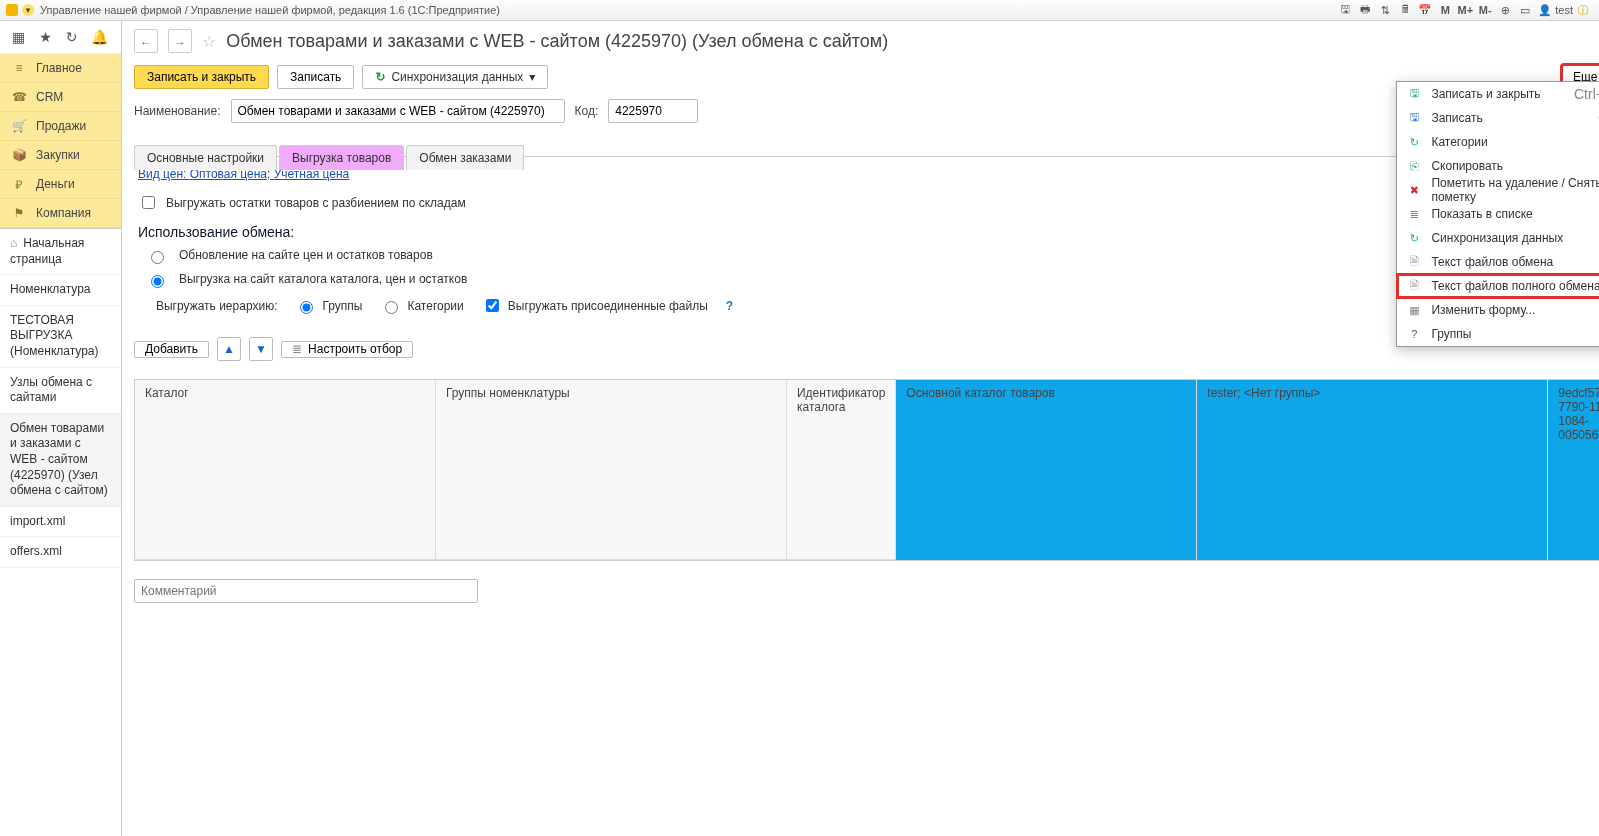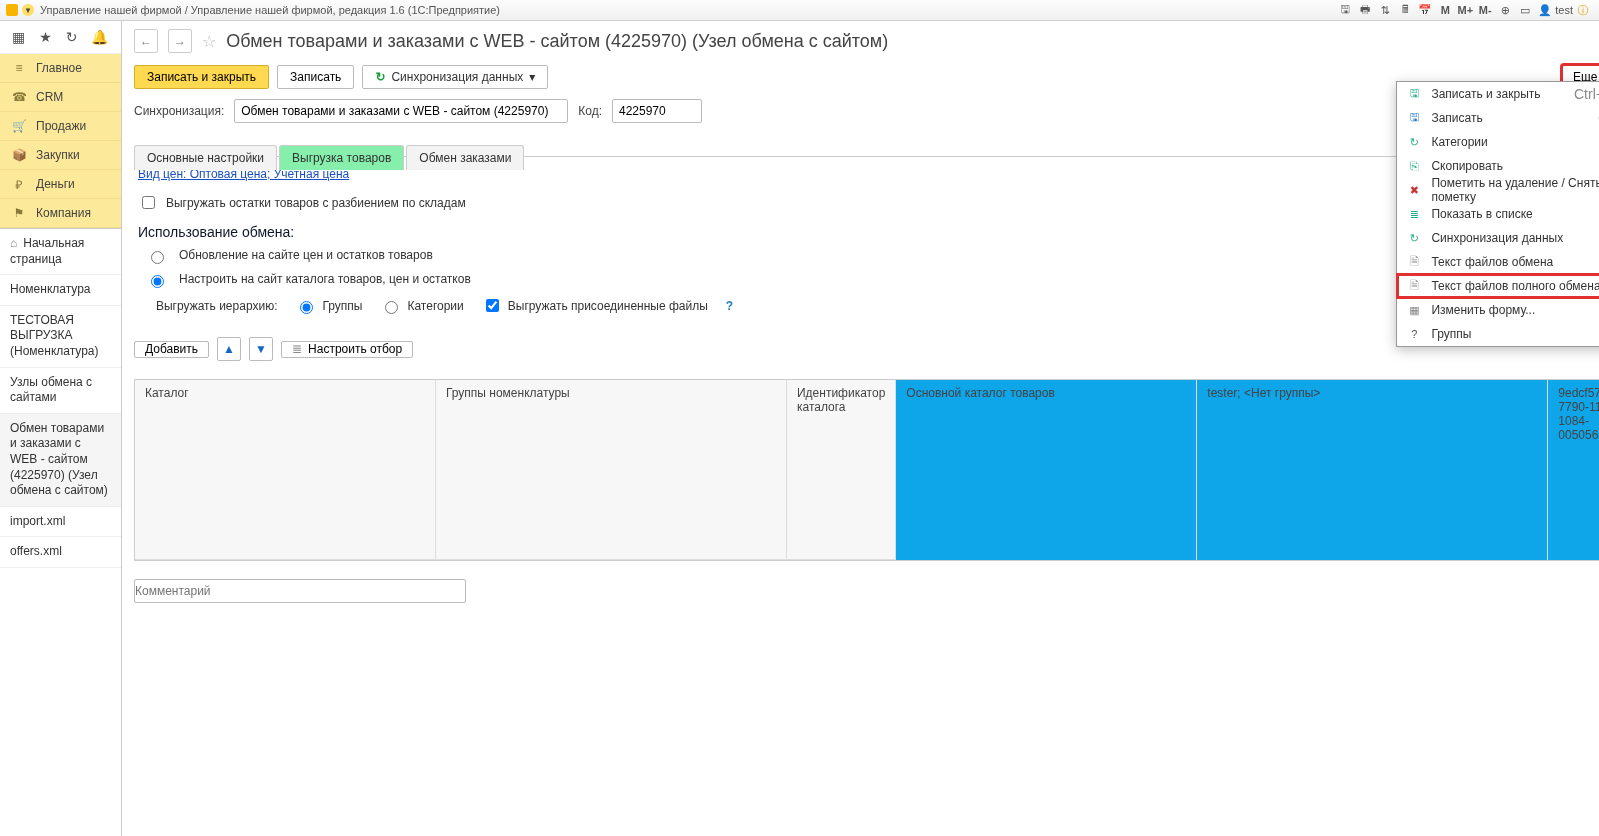--- a/index.html
+++ b/index.html
@@ -33,41 +33,41 @@
 .btn.sync .sicon{color:#1a9e3b;font-weight:bold}
 .cmdbar .spacer{flex:1}
 .btn.more{padding:0 10px}
 .helpq{width:20px;height:20px;border:1px solid #ccc;border-radius:2px;display:inline-flex;align-items:center;justify-content:center;cursor:pointer;color:#555}
 .highlight-red{outline:3px solid #e03030;outline-offset:-1px}
 .fields{padding:0 12px 8px 12px;display:flex;align-items:center;gap:10px}
 .fields label{color:#444}
 .fields input{height:22px;border:1px solid #bbb;padding:0 6px;border-radius:2px;font-size:12px}
 .tabs{margin:0 12px;border-bottom:1px solid #ccc;display:flex;gap:2px}
 .tab{padding:5px 12px;border:1px solid #ccc;border-bottom:none;border-radius:3px 3px 0 0;background:#f3f3f3;cursor:pointer;font-size:12px;position:relative;top:14px}
-.tab.active{background:#86efac}
+.tab.active{background:#f0abfc}
 .tabbody{padding:10px 16px}
 .linkline a{color:#1a4fc1;text-decoration:underline;font-size:12px}
 .chkline{margin:12px 0;display:flex;align-items:center;gap:8px}
 .sectionh{color:#0f172a;font-size:14px;margin:8px 0}
 .radioline{margin:8px 8px;display:flex;align-items:flex-start;gap:12px}
 .subline{margin:8px 0 12px 18px;display:flex;align-items:center;gap:18px}
 .subline .rgrp{display:inline-flex;align-items:center;gap:6px}
 .subline .help{color:#1a7dc1;cursor:pointer;font-weight:bold}
 .tblcmd{margin:0 12px;display:flex;align-items:center;gap:8px}
 .tblcmd .btn.small{height:17px;padding:0 10px}
 .arrowbtn{width:22px;height:22px;border:1px solid #bbb;display:inline-flex;align-items:center;justify-content:center;color:#1767c1;cursor:pointer;border-radius:2px}
 .grid{margin:18px 12px 0 12px;border:1px solid #ccc;height:180px;display:flex;flex-direction:row}
 .grid .ghead{display:flex;background:#f7f7f7;border-bottom:1px solid #ddd}
 .grid .gcell{padding:6px 10px;border-right:1px solid #ddd;font-size:12px;color:#444}
 .grid .grow{display:flex;background:#0ea5e9}
 .col1{width:280px}
 .col2{width:330px}
 .col3{flex:1}
 .comment{margin:18px 12px;}
-.comment input{width:330px;height:22px;border:1px solid #bbb;padding:0 0;border-radius:2px;font-size:12px;color:#888}
+.comment input{width:330px;height:22px;border:1px solid #bbb;padding:0 6px;border-radius:2px;font-size:12px;color:#888}
 .dropdown{position:absolute;right:14px;top:60px;width:250px;background:#fff;border:1px solid #999;box-shadow:0 3px 12px rgba(0,0,0,.25);z-index:50}
 .dropdown .ditem{display:flex;align-items:center;height:24px;padding:0 10px;gap:10px;cursor:pointer;font-size:12px;color:#333}
 .dropdown .ditem .dic{width:14px;text-align:center;font-size:11px}
 .dropdown .ditem .dlab{flex:1}
 .dropdown .ditem .dsc{color:#888;font-size:14px}
 .dropdown .ditem .arrow{color:#666}
 .dropdown .highlight{outline:3px solid #e03030;outline-offset:-2px}
 input[type=checkbox],input[type=radio]{cursor:pointer}
 </style>
 </head>
@@ -157,21 +157,21 @@
         </button>
       <span class="spacer"></span>
       <button class="btn more highlight-red">
           <span>Еще</span> 
           <span>▾</span>
         </button>
       <span class="helpq">?</span>
     </div>
 
     <div class="fields">
-      <label>Синхронизация:</label>
+      <label>Наименование:</label>
       <input style="width: 320px;" value="Обмен товарами и заказами с WEB - сайтом (4225970)">
       <label>Код:</label>
       <input style="width: 76px;" value="4225970">
     </div>
 
     <div class="tabs" id="tabs">
         <div class="tab">Основные настройки</div>
         <div class="tab active">Выгрузка товаров</div>
         <div class="tab">Обмен заказами</div>
       </div>
@@ -182,21 +182,21 @@
         <input type="checkbox" style="">
         <span>Выгружать остатки товаров с разбиением по складам</span>
       </div>
       <div class="sectionh">Использование обмена:</div>
       <div class="radioline">
         <input type="radio" name="mode" style="">
         <span>Обновление на сайте цен и остатков товаров</span>
       </div>
       <div class="radioline">
         <input type="radio" name="mode" checked="" style="">
-        <span>Настроить на сайт каталога товаров, цен и остатков</span>
+        <span>Выгрузка на сайт каталога каталога, цен и остатков</span>
       </div>
       <div class="subline">
         <span>Выгружать иерархию:</span>
         <span class="rgrp">
             <input type="radio" name="hier" checked="" style="">
             <span>Группы</span>
           </span>
         <span class="rgrp">
             <input type="radio" name="hier" style="">
             <span>Категории</span>

